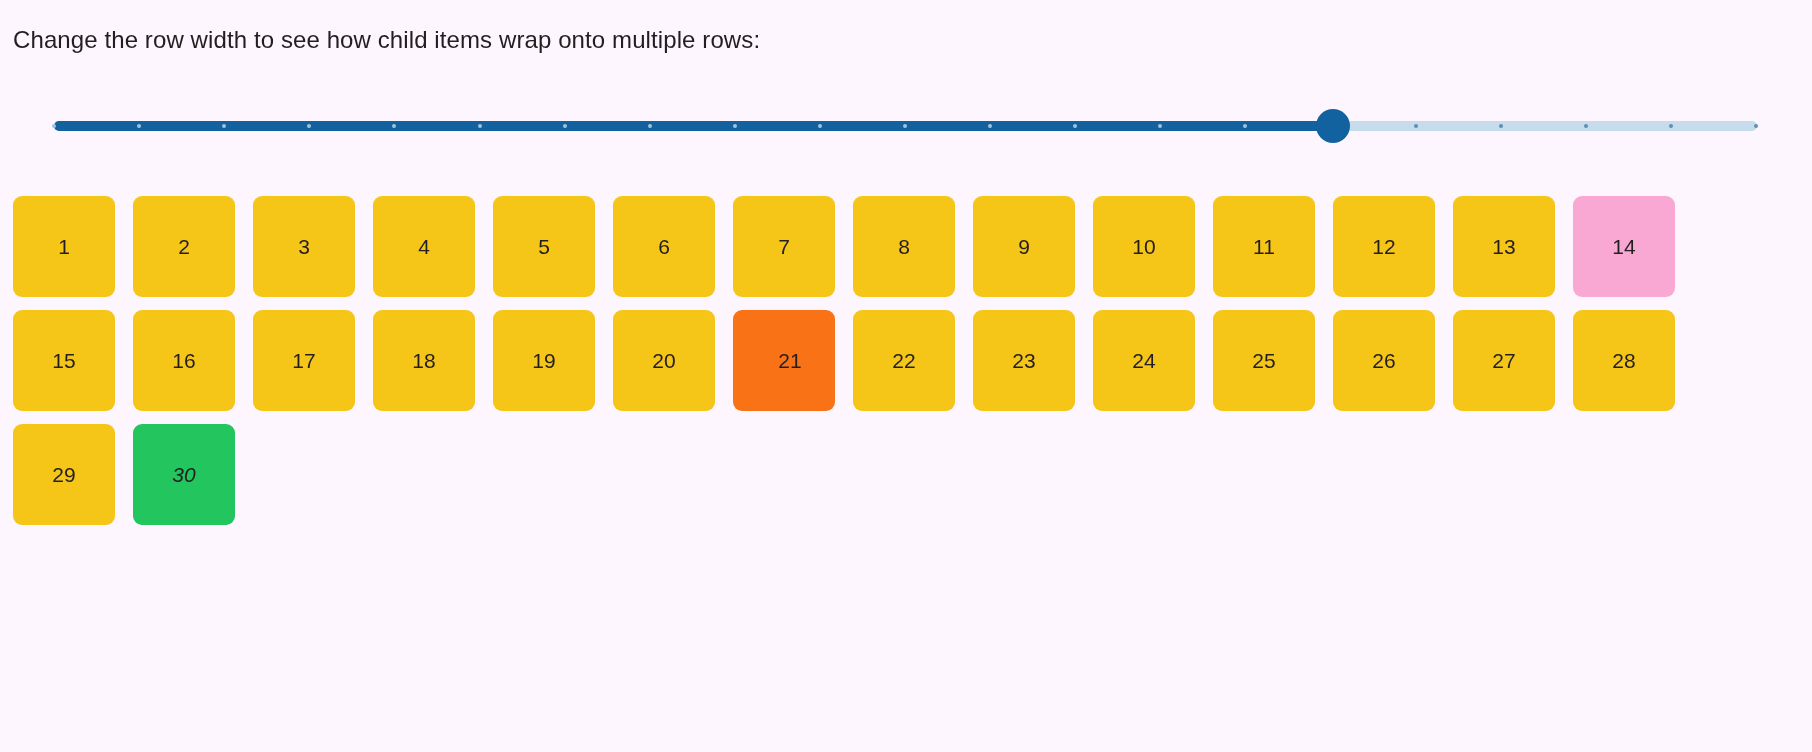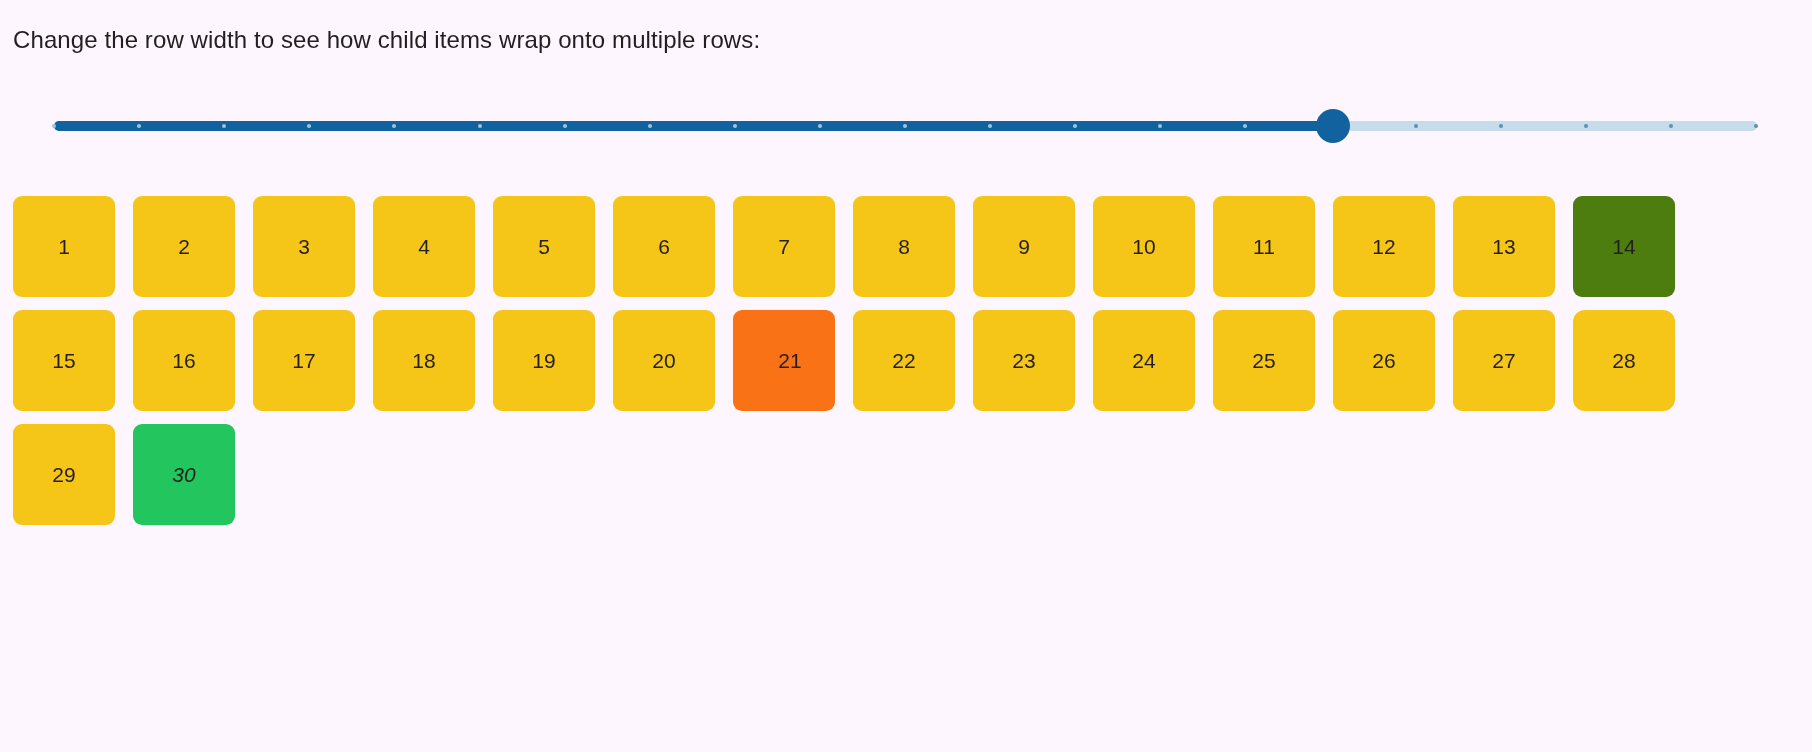--- a/index.html
+++ b/index.html
@@ -160,32 +160,32 @@
       <div class="tile" style="background: rgb(245, 197, 24); color: rgb(35, 31, 32);">4</div>
       <div class="tile" style="background: rgb(245, 197, 24); color: rgb(35, 31, 32);">5</div>
       <div class="tile" style="background: rgb(245, 197, 24); color: rgb(35, 31, 32);">6</div>
       <div class="tile" style="background: rgb(245, 197, 24); color: rgb(35, 31, 32);">7</div>
       <div class="tile" style="background: rgb(245, 197, 24); color: rgb(35, 31, 32);">8</div>
       <div class="tile" style="background: rgb(245, 197, 24); color: rgb(35, 31, 32);">9</div>
       <div class="tile" style="background: rgb(245, 197, 24); color: rgb(35, 31, 32);">10</div>
       <div class="tile" style="background: rgb(245, 197, 24); color: rgb(35, 31, 32);">11</div>
       <div class="tile" style="background: rgb(245, 197, 24); color: rgb(35, 31, 32);">12</div>
       <div class="tile" style="background: rgb(245, 197, 24); color: rgb(35, 31, 32);">13</div>
-      <div class="tile" style="background: #4d7c0f; color: rgb(35, 31, 32);">14</div>
+      <div class="tile" style="background: #f9a8d4; color: rgb(35, 31, 32);">14</div>
       <div class="tile" style="background: rgb(245, 197, 24); color: rgb(35, 31, 32);">15</div>
       <div class="tile" style="background: rgb(245, 197, 24); color: rgb(35, 31, 32);">16</div>
       <div class="tile" style="background: rgb(245, 197, 24); color: rgb(35, 31, 32); text-align: right;">17</div>
       <div class="tile" style="background: rgb(245, 197, 24); color: rgb(35, 31, 32);">18</div>
       <div class="tile" style="background: rgb(245, 197, 24); color: rgb(35, 31, 32);">19</div>
       <div class="tile" style="background: rgb(245, 197, 24); color: rgb(35, 31, 32);">20</div>
       <div class="tile" style="background: #f97316; color: rgb(35, 31, 32); padding-left: 12px;">21</div>
       <div class="tile" style="background: rgb(245, 197, 24); color: rgb(35, 31, 32); text-align: center;">22</div>
       <div class="tile" style="background: rgb(245, 197, 24); color: rgb(35, 31, 32);">23</div>
       <div class="tile" style="background: rgb(245, 197, 24); color: rgb(35, 31, 32);">24</div>
       <div class="tile" style="background: rgb(245, 197, 24); color: rgb(35, 31, 32);">25</div>
       <div class="tile" style="background: rgb(245, 197, 24); color: rgb(35, 31, 32);">26</div>
       <div class="tile" style="background: rgb(245, 197, 24); color: rgb(35, 31, 32);">27</div>
-      <div class="tile" style="background: rgb(245, 197, 24); color: rgb(35, 31, 32); border-radius: 12px;">28</div>
+      <div class="tile" style="background: rgb(245, 197, 24); color: rgb(35, 31, 32);">28</div>
       <div class="tile" style="background: rgb(245, 197, 24); color: rgb(35, 31, 32);">29</div>
       <div class="tile" style="background: #22c55e; color: rgb(35, 31, 32); font-style: italic;">30</div>
     </div>
 
 </div>
 
 </body></html>

